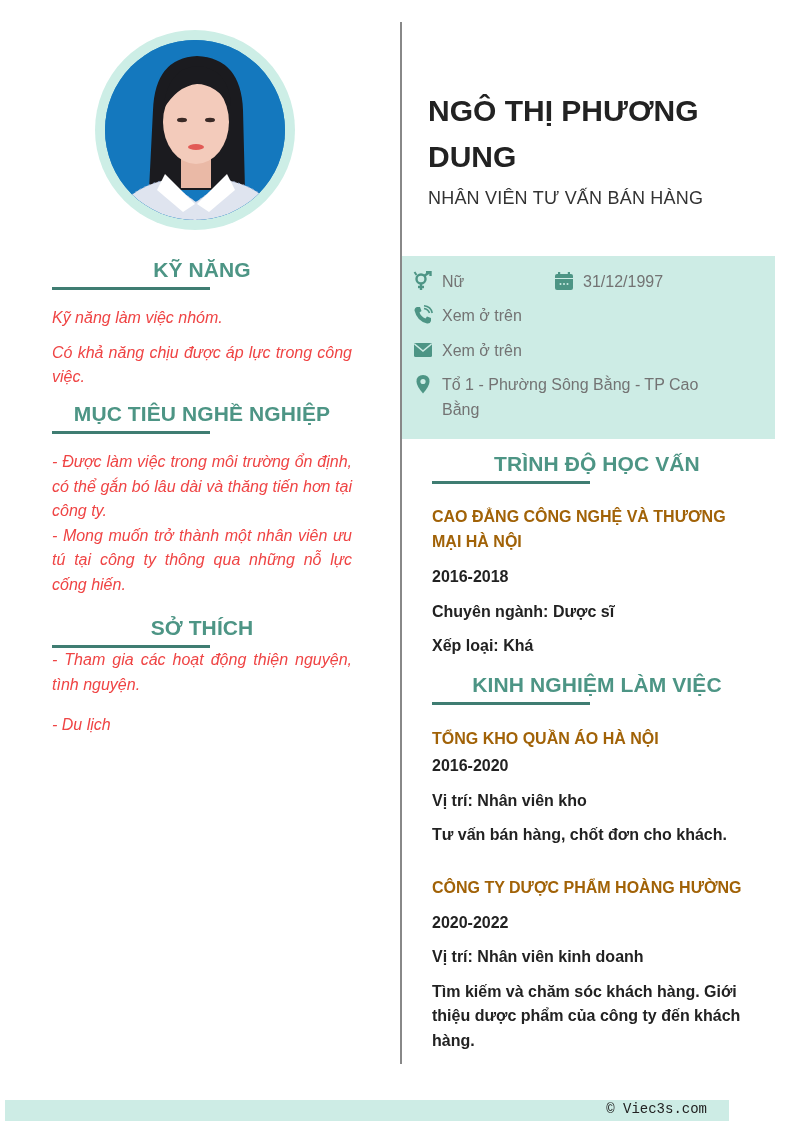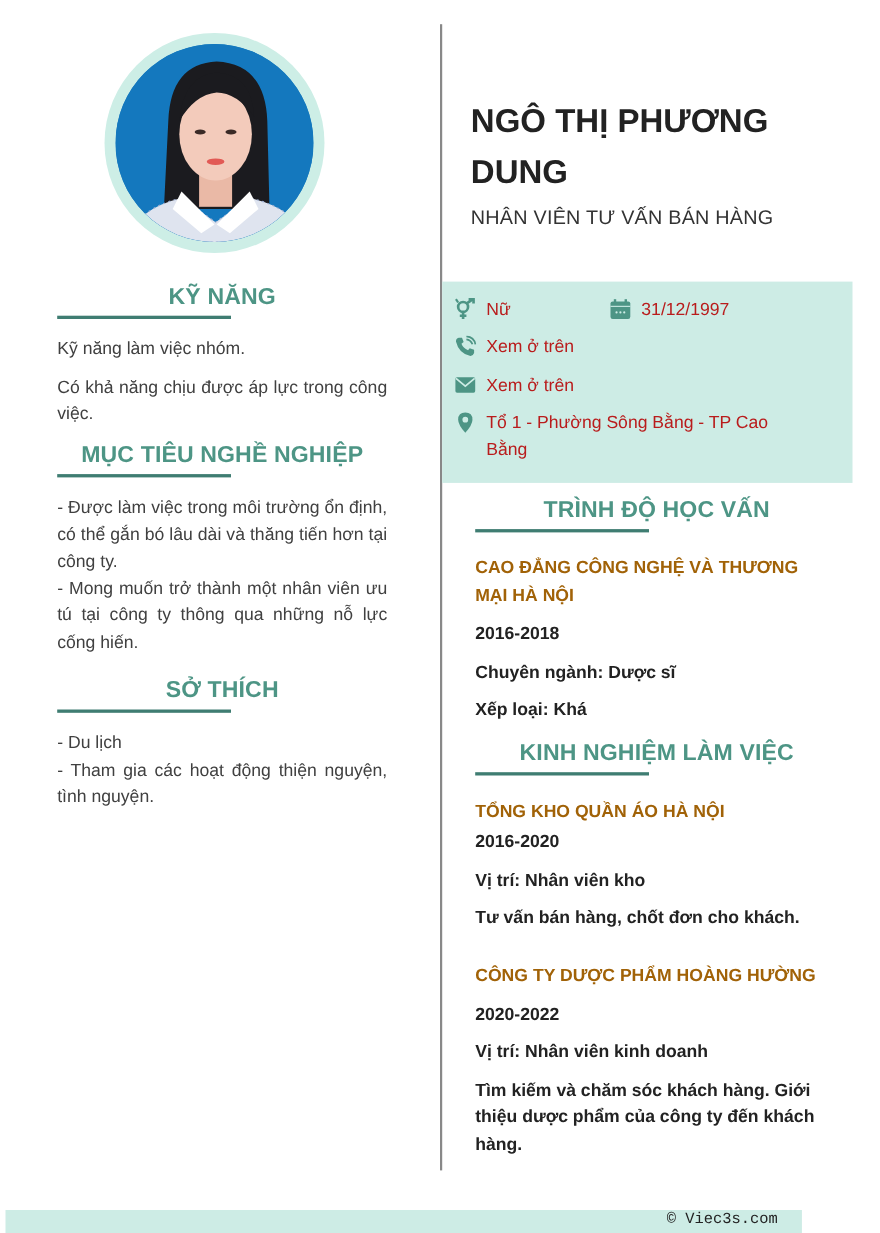--- a/index.html
+++ b/index.html
@@ -10,28 +10,28 @@
 
   
   .left { position: absolute; left: 52px; top: 0; width: 300px; }
   .avatar-ring { position: absolute; left: 95px; top: 30px; width: 200px; height: 200px; border-radius: 50%; background: #cdeee6; }
   .avatar { position: absolute; left: 10px; top: 10px; width: 180px; height: 180px; border-radius: 50%; background: #1478be; overflow: hidden; }
   .avatar svg { display: block; }
 
   .sec-title { font-weight: bold; font-size: 21px; color: #4d9585; letter-spacing: 0.1px; text-align: center; }
   .sec-bar { width: 158px; height: 3px; background: #3f7d72; margin-top: 5px; }
 
-  .ltext { font-size: 16px; line-height: 24.5px; color: #404040; text-align: justify; }
+  .ltext { font-size: 16px; line-height: 24.5px; color: #ef4444; text-align: justify; font-style: italic; }
 
   
   .name { position: absolute; left: 428px; top: 88px; width: 340px; font-weight: bold; font-size: 30px; line-height: 46px; color: #222; }
   .role { position: absolute; left: 428px; top: 188px; font-size: 18px; color: #333; letter-spacing: 0.2px; }
 
   .contact { position: absolute; left: 402px; top: 256px; width: 373px; height: 183px; background: #cdece5; }
-  .crow { position: absolute; display: flex; align-items: flex-start; font-size: 16px; line-height: 24.5px; color: #b91c1c; justify-content: center; }
+  .crow { position: absolute; display: flex; align-items: flex-start; font-size: 16px; line-height: 24.5px; color: #737373; justify-content: center; }
   .cicon { width: 22px; height: 22px; margin-right: 8px; display: inline-flex; align-items: center; justify-content: center; flex-shrink: 0; }
   .cicon svg { display: block; }
 
   .rsec { position: absolute; left: 432px; width: 330px; }
   .rh { font-weight: bold; font-size: 16px; line-height: 25px; color: #a16207; }
   .rt { font-size: 16px; line-height: 24.5px; color: #222; font-weight: bold; }
 
   .footer { position: absolute; left: 5px; top: 1100px; width: 724px; height: 21px; background: #cdece5; }
   .footer-text { position: absolute; right: 22px; top: 1px; font-family: "Liberation Mono", "DejaVu Sans Mono", monospace; font-size: 14px; color: #222; }
 </style>
@@ -75,22 +75,22 @@
 <div class="left" style="top:402px;">
   <div class="sec-title">MỤC TIÊU NGHỀ NGHIỆP</div>
   <div class="sec-bar"></div>
   <div class="ltext" style="margin-top:16px;">- Được làm việc trong môi trường ổn định, có thể gắn bó lâu dài và thăng tiến hơn tại công ty.</div>
   <div class="ltext">- Mong muốn trở thành một nhân viên ưu tú tại công ty thông qua những nỗ lực cống hiến.</div>
 </div>
 
 <div class="left" style="top:616px;">
   <div class="sec-title">SỞ THÍCH</div>
   <div class="sec-bar"></div>
+  <div class="ltext">- Tham gia các hoạt động thiện nguyện, tình nguyện.</div>
   <div class="ltext" style="margin-top:16px;">- Du lịch</div>
-  <div class="ltext">- Tham gia các hoạt động thiện nguyện, tình nguyện.</div>
 </div>
 
 <div class="divider"></div>
 
 <div class="name">NGÔ THỊ PHƯƠNG DUNG</div>
 <div class="role">NHÂN VIÊN TƯ VẤN BÁN HÀNG</div>
 
 <div class="contact">
   <div class="crow" style="left:10px; top:14px;">
     <span class="cicon">

